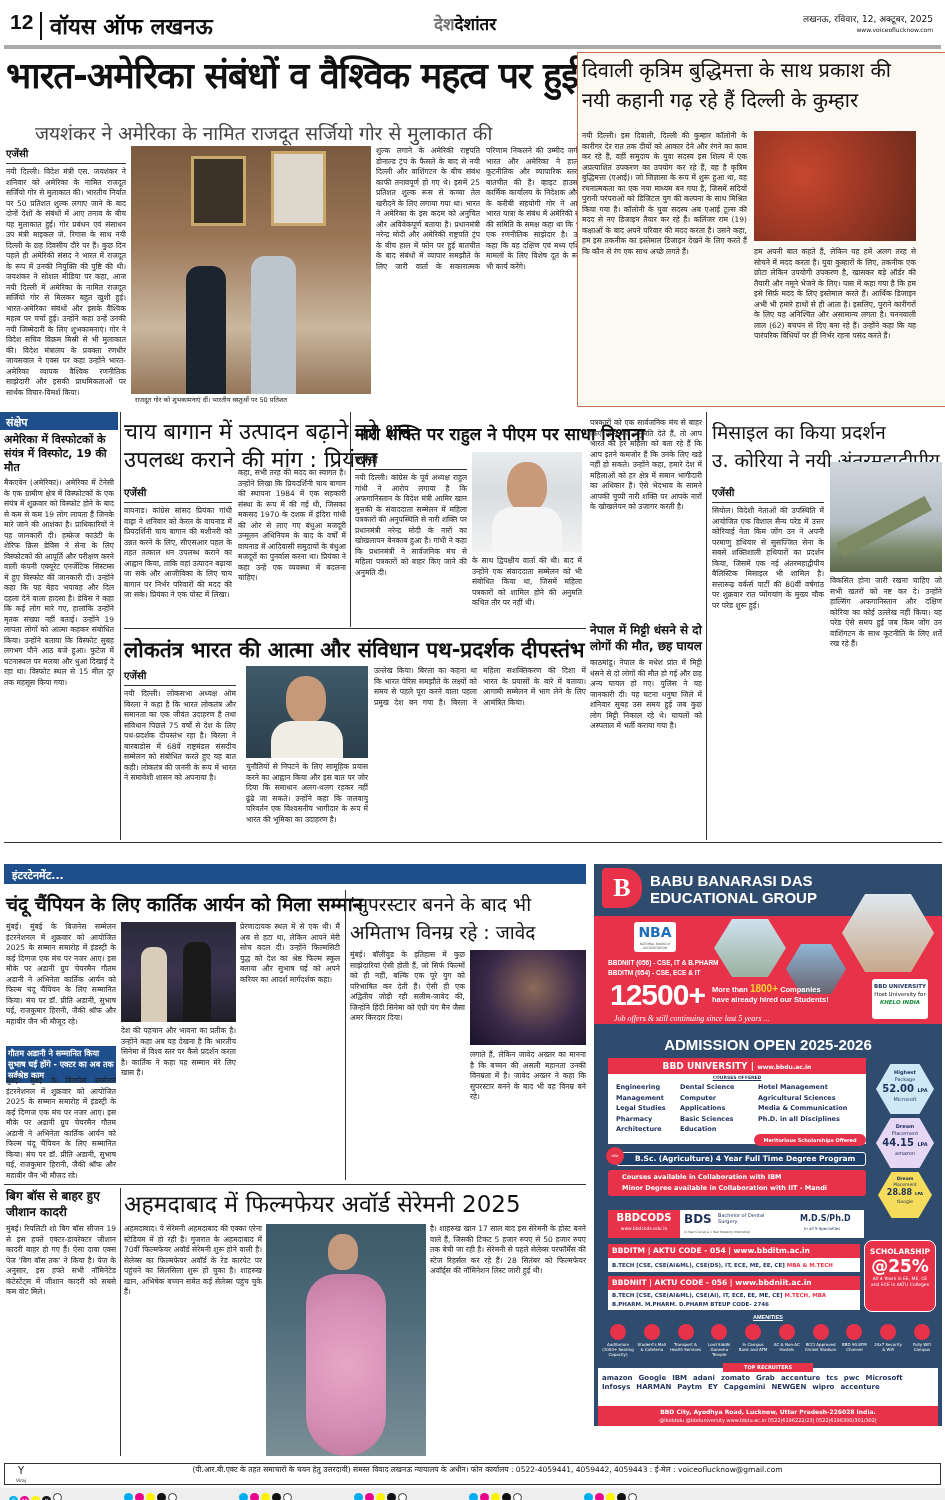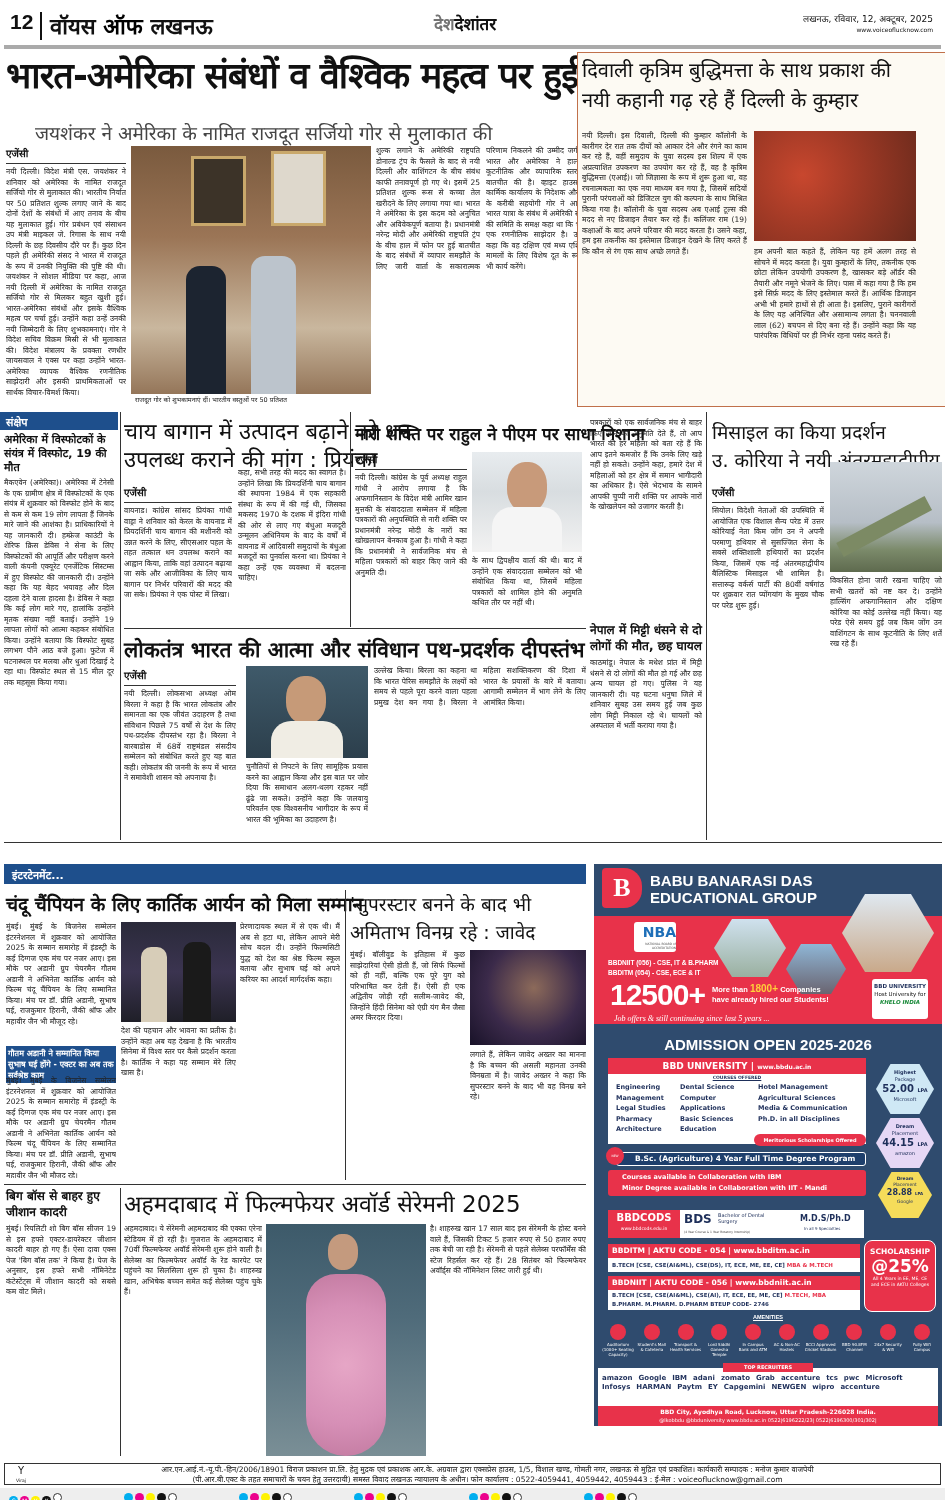--- a/index.html
+++ b/index.html
@@ -180,21 +180,21 @@
 <div class="abs txt" style="left:430px;top:1224px;width:156px;height:232px">है। शाहरुख खान 17 साल बाद इस सेरेमनी के होस्ट बनने वाले हैं, जिसकी टिकट 5 हजार रुपए से 50 हजार रुपए तक बेची जा रही है। सेरेमनी से पहले सेलेब्स परफॉर्मेंस की स्टेज रिहर्सल कर रहे हैं। 28 सितंबर को फिल्मफेयर अवॉर्ड्स की नॉमिनेशन लिस्ट जारी हुई थी।</div>
 
 <div class="abs ad">
   <div class="abs adtop"></div>
   <div class="abs adtopblue"></div>
   <div class="abs" style="left:8px;top:4px;width:40px;height:40px;background:#e8324a;border-radius:4px 18px 18px 4px;color:#fff;font-size:26px;font-weight:bold;text-align:center;line-height:40px;font-family:'Liberation Serif',serif">B</div>
   <div class="abs adw" style="left:56px;top:8px;font-size:15px;font-weight:bold;line-height:17px">
     <div>BABU BANARASI DAS</div>
     <div>EDUCATIONAL GROUP</div>
   </div>
-  <div class="abs chip" style="left:40px;top:58px;width:42px;height:30px;text-align:right">
+  <div class="abs chip" style="left:40px;top:58px;width:42px;height:30px;text-align:center">
     <div style="font-size:14px;font-weight:bold;color:#1e6fb8;line-height:20px">NBA</div>
     <div style="font-size:3px;color:#555">NATIONAL BOARD of ACCREDITATION</div>
   </div>
   <div class="abs adw" style="left:14px;top:94px;font-size:6.5px;font-weight:bold;line-height:10px">
     <div>BBDNIIT (056) - CSE, IT &amp; B.PHARM</div>
     <div>BBDITM (054) - CSE, ECE &amp; IT</div>
   </div>
   <div class="abs hex" style="left:120px;top:55px;width:72px;height:58px;background:linear-gradient(#cfe1ee,#9ab0a0)"></div>
   <div class="abs hex" style="left:192px;top:80px;width:60px;height:50px;background:linear-gradient(#8fb6d6,#6a6470)"></div>
   <div class="abs hex" style="left:248px;top:30px;width:92px;height:78px;background:linear-gradient(#dfe8f0,#c9a98a)"></div>
@@ -357,16 +357,15 @@
       </div>
   </div>
   <div class="abs" style="left:4px;top:542px;width:340px;height:20px;background:#e8324a;color:#fff;text-align:center;font-size:6px;line-height:9px;padding-top:1px">
     <div style="font-weight:bold">BBD City, Ayodhya Road, Lucknow, Uttar Pradesh-226028 India.</div>
     <div style="font-size:5px">@lkobbdu  @bbduniversity  www.bbdu.ac.in  0522|6196222/23| 0522|6196300/301/302|</div>
   </div>
 </div>
 
 <div class="abs footer">
   <div class="abs" style="left:6px;top:2px;width:20px;height:18px;text-align:center;font-size:10px;line-height:10px;color:#222">Y<div style="font-size:4.5px">Viraj</div></div>
-  <div style="white-space:nowrap;overflow:hidden">आर.एन.आई.नं.-यू.पी.-हिन/2006/18901 विराज प्रकाशन प्रा.लि. हेतु मुद्रक एवं प्रकाशक आर.के. अग्रवाल द्वारा एक्सप्रेस हाउस, 1/5, विशाल खण्ड, गोमती नगर, लखनऊ से मुद्रित एवं प्रकाशित। कार्यकारी सम्पादक : मनोज कुमार वाजपेयी</div>
   <div style="white-space:nowrap;overflow:hidden">(पी.आर.बी.एक्ट के तहत समाचारों के चयन हेतु उत्तरदायी) समस्त विवाद लखनऊ न्यायालय के अधीन। फोन कार्यालय : 0522-4059441, 4059442, 4059443 : ई-मेल : voiceoflucknow@gmail.com</div>
 </div>
 <div class="abs cmyk" id="cmyk"><span style="display: inline-block; margin-left: 8px;"><span class="dot" style="background: rgb(0, 174, 239); color: rgb(255, 255, 255); font-size: 6px; text-align: center; line-height: 9px;">C</span><span class="dot" style="background: rgb(236, 0, 140); color: rgb(255, 255, 255); font-size: 6px; text-align: center; line-height: 9px;">M</span><span class="dot" style="background: rgb(255, 242, 0); color: rgb(255, 255, 255); font-size: 6px; text-align: center; line-height: 9px;">Y</span><span class="dot" style="background: rgb(17, 17, 17); color: rgb(255, 255, 255); font-size: 6px; text-align: center; line-height: 9px;">K</span><span class="dot" style="border: 1px solid rgb(51, 51, 51); background: rgb(255, 255, 255);"></span></span><span style="display: inline-block; margin-left: 60px;"><span class="dot" style="background: rgb(0, 174, 239); color: rgb(255, 255, 255); font-size: 6px; text-align: center; line-height: 9px;"></span><span class="dot" style="background: rgb(236, 0, 140); color: rgb(255, 255, 255); font-size: 6px; text-align: center; line-height: 9px;"></span><span class="dot" style="background: rgb(255, 242, 0); color: rgb(255, 255, 255); font-size: 6px; text-align: center; line-height: 9px;"></span><span class="dot" style="background: rgb(17, 17, 17); color: rgb(255, 255, 255); font-size: 6px; text-align: center; line-height: 9px;"></span><span class="dot" style="border: 1px solid rgb(51, 51, 51); background: rgb(255, 255, 255);"></span></span><span style="display: inline-block; margin-left: 60px;"><span class="dot" style="background: rgb(0, 174, 239); color: rgb(255, 255, 255); font-size: 6px; text-align: center; line-height: 9px;"></span><span class="dot" style="background: rgb(236, 0, 140); color: rgb(255, 255, 255); font-size: 6px; text-align: center; line-height: 9px;"></span><span class="dot" style="background: rgb(255, 242, 0); color: rgb(255, 255, 255); font-size: 6px; text-align: center; line-height: 9px;"></span><span class="dot" style="background: rgb(17, 17, 17); color: rgb(255, 255, 255); font-size: 6px; text-align: center; line-height: 9px;"></span><span class="dot" style="border: 1px solid rgb(51, 51, 51); background: rgb(255, 255, 255);"></span></span><span style="display: inline-block; margin-left: 60px;"><span class="dot" style="background: rgb(0, 174, 239); color: rgb(255, 255, 255); font-size: 6px; text-align: center; line-height: 9px;"></span><span class="dot" style="background: rgb(236, 0, 140); color: rgb(255, 255, 255); font-size: 6px; text-align: center; line-height: 9px;"></span><span class="dot" style="background: rgb(255, 242, 0); color: rgb(255, 255, 255); font-size: 6px; text-align: center; line-height: 9px;"></span><span class="dot" style="background: rgb(17, 17, 17); color: rgb(255, 255, 255); font-size: 6px; text-align: center; line-height: 9px;"></span><span class="dot" style="border: 1px solid rgb(51, 51, 51); background: rgb(255, 255, 255);"></span></span><span style="display: inline-block; margin-left: 60px;"><span class="dot" style="background: rgb(0, 174, 239); color: rgb(255, 255, 255); font-size: 6px; text-align: center; line-height: 9px;"></span><span class="dot" style="background: rgb(236, 0, 140); color: rgb(255, 255, 255); font-size: 6px; text-align: center; line-height: 9px;"></span><span class="dot" style="background: rgb(255, 242, 0); color: rgb(255, 255, 255); font-size: 6px; text-align: center; line-height: 9px;"></span><span class="dot" style="background: rgb(17, 17, 17); color: rgb(255, 255, 255); font-size: 6px; text-align: center; line-height: 9px;"></span><span class="dot" style="border: 1px solid rgb(51, 51, 51); background: rgb(255, 255, 255);"></span></span><span style="display: inline-block; margin-left: 60px;"><span class="dot" style="background: rgb(0, 174, 239); color: rgb(255, 255, 255); font-size: 6px; text-align: center; line-height: 9px;"></span><span class="dot" style="background: rgb(236, 0, 140); color: rgb(255, 255, 255); font-size: 6px; text-align: center; line-height: 9px;"></span><span class="dot" style="background: rgb(255, 242, 0); color: rgb(255, 255, 255); font-size: 6px; text-align: center; line-height: 9px;"></span><span class="dot" style="background: rgb(17, 17, 17); color: rgb(255, 255, 255); font-size: 6px; text-align: center; line-height: 9px;"></span><span class="dot" style="border: 1px solid rgb(51, 51, 51); background: rgb(255, 255, 255);"></span></span></div>
 
 </body></html>

